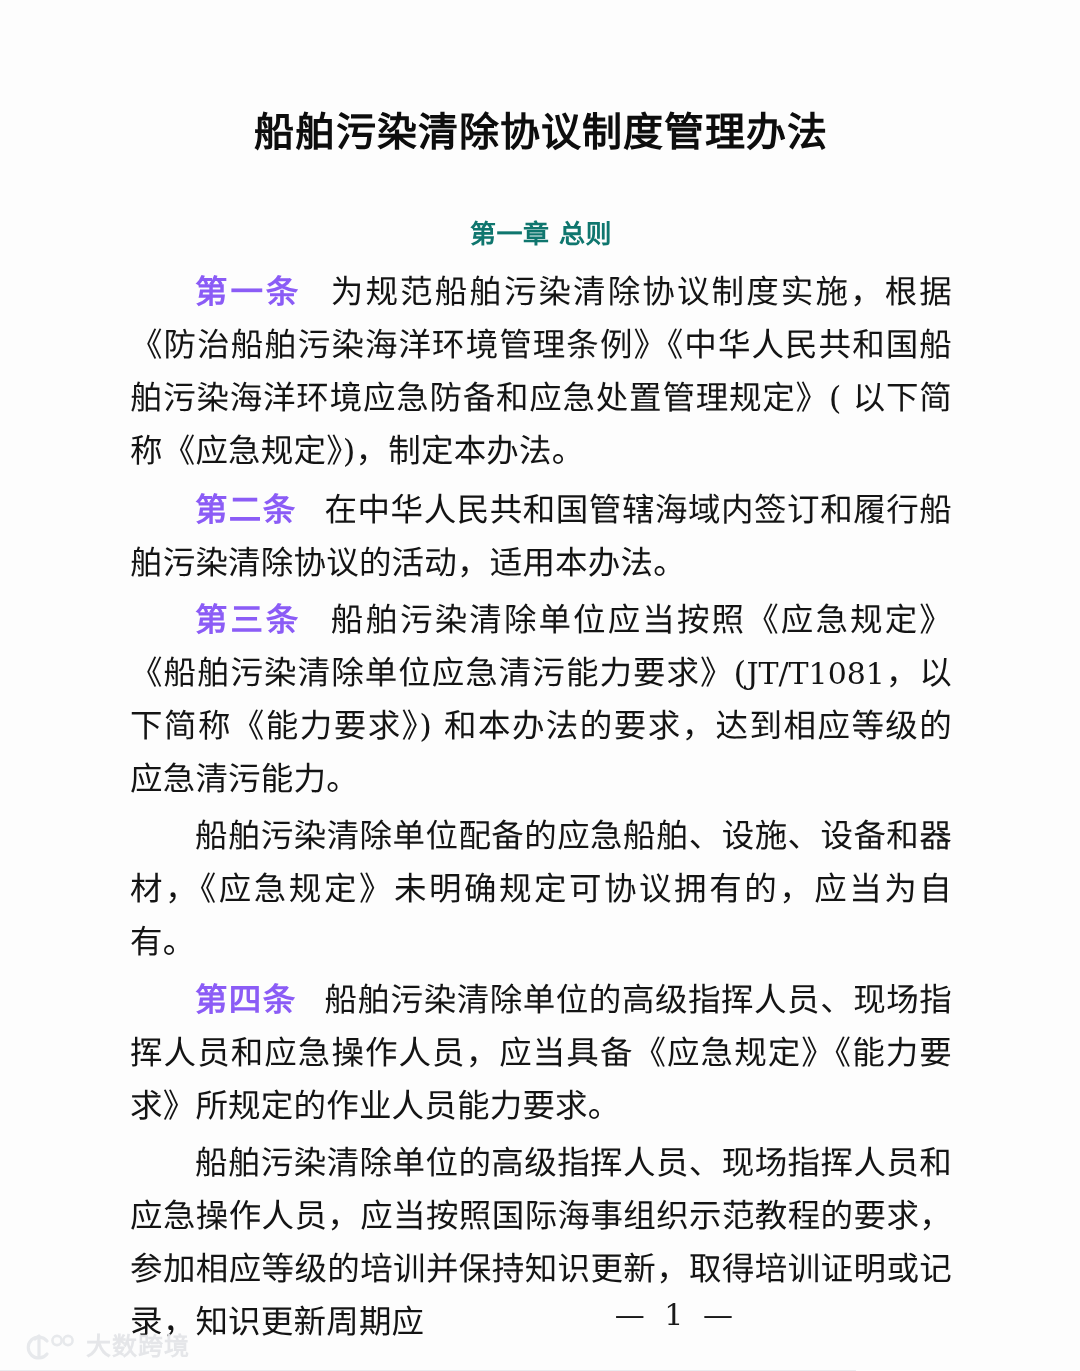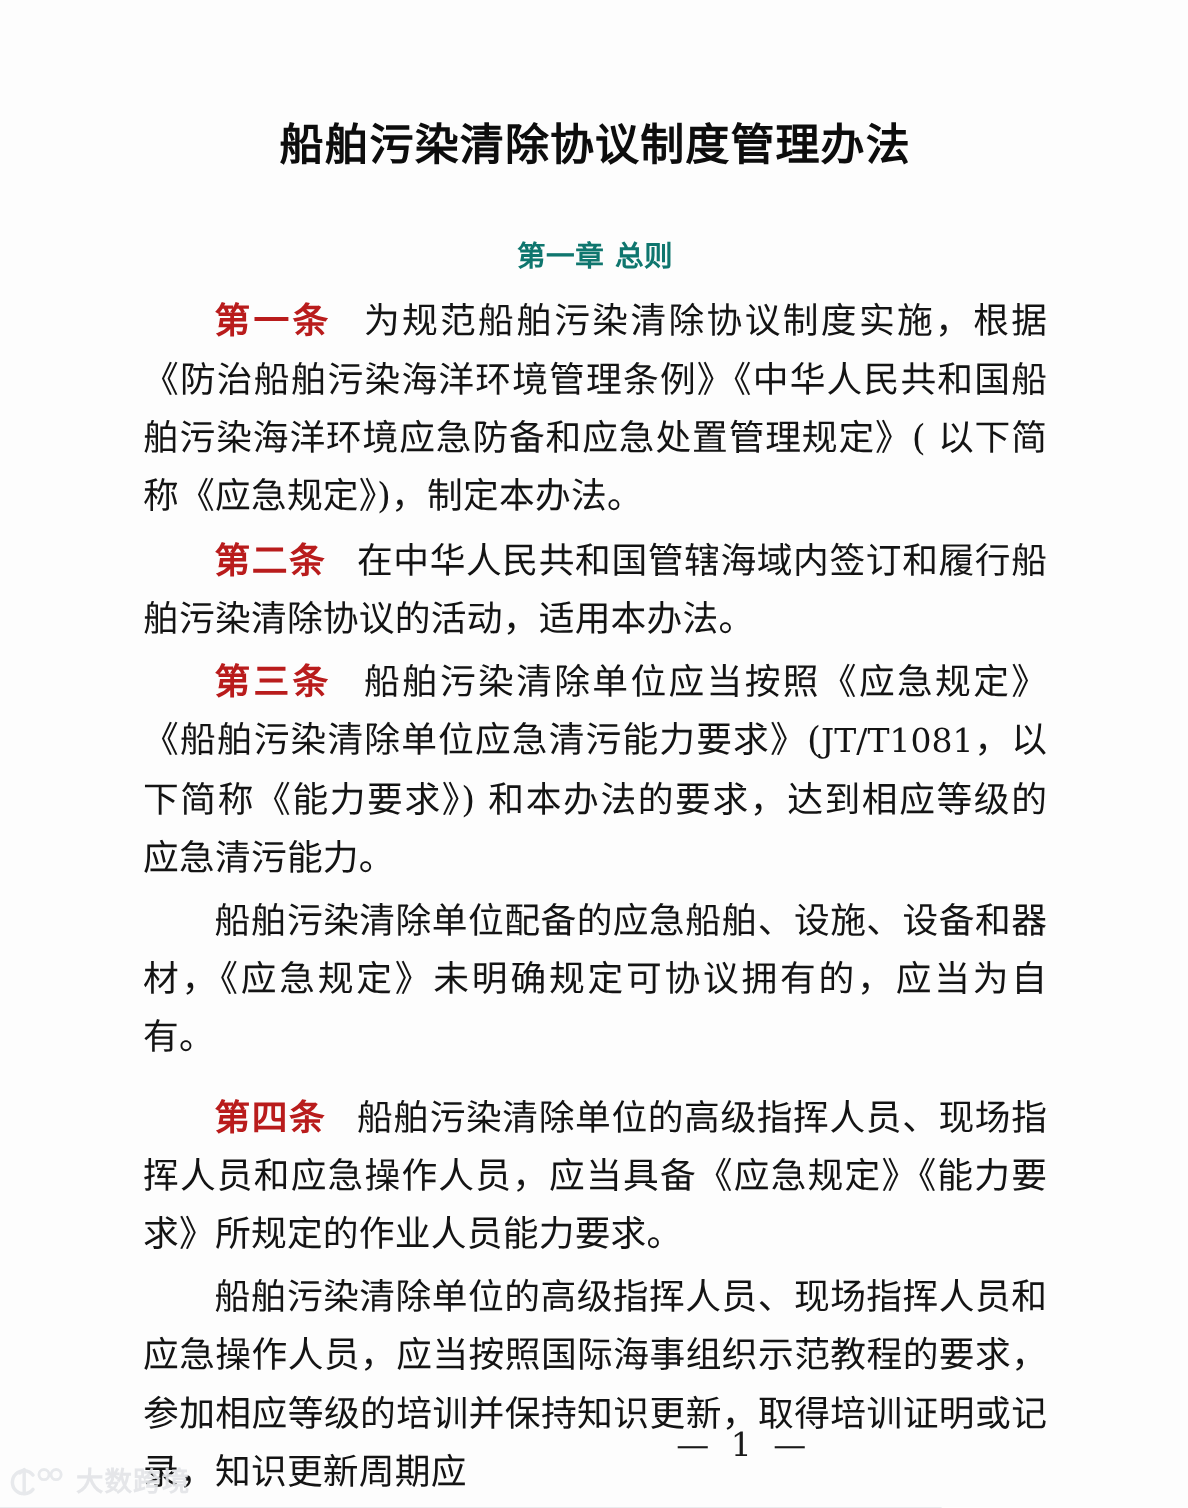--- a/index.html
+++ b/index.html
@@ -73,35 +73,35 @@
     text-justify: inter-character;
     letter-spacing: 0.2px;
     color: #141414;
   }
   .para.indent { text-indent: 2em; }
 
   .article-marker {
     font-family: "DejaVu Sans", "Liberation Sans", sans-serif;
     font-weight: 700;
     letter-spacing: 1px;
-    color: #b91c1c;
+    color: #8b5cf6;
   }
   .marker-gap { display: inline-block; width: 0.85em; }
 
   .latin {
     font-family: "DejaVu Serif", "Liberation Serif", serif;
     font-size: 30px;
     letter-spacing: 0;
   }
 
   .blk-1 { margin-top: 10px; }
   .blk-2 { margin-top: 6px; }
   .blk-3 { margin-top: 4px; }
   .blk-4 { margin-top: 4px; }
-  .blk-5 { margin-top: 20px; }
+  .blk-5 { margin-top: 5px; }
   .blk-6 { margin-top: 4px; }
 
   
   .page-footer {
     position: absolute;
     left: 0;
     right: 0;
     bottom: 34px;
     height: 42px;
   }
@@ -112,21 +112,21 @@
     font-size: 30px;
     line-height: 42px;
     letter-spacing: 5px;
     color: #1a1a1a;
     white-space: nowrap;
   }
 
   
   .watermark {
     position: absolute;
-    left: 8px;
+    left: 25px;
     bottom: 8px;
     display: flex;
     align-items: center;
     gap: 9px;
     opacity: 0.92;
     pointer-events: none;
     user-select: none;
   }
   .watermark-logo {
     width: 52px;

